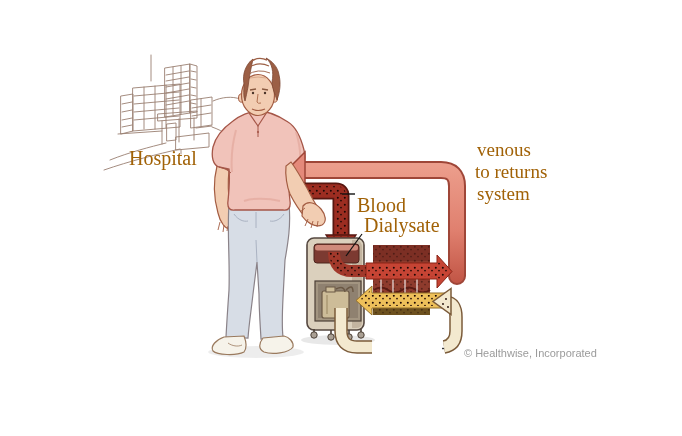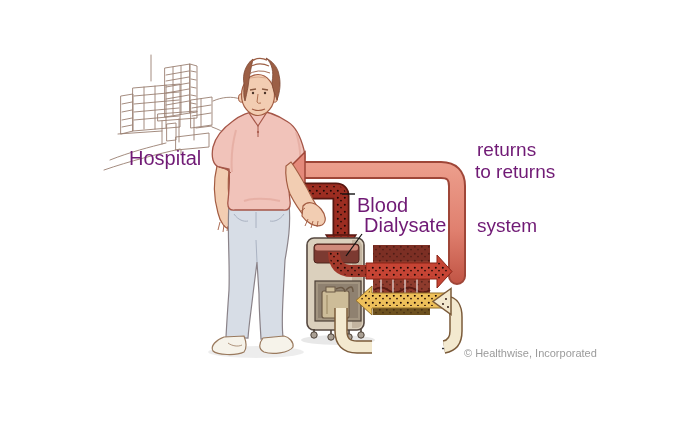--- a/index.html
+++ b/index.html
@@ -1,27 +1,27 @@
 <!DOCTYPE html>
 <html style="--clean-blood-arrow: #e4897a; --clean-blood-outline: #9f4638; --blood-tube: #9c2d21; --blood-arrow: #c64434; --dialyzer-block: #8e3b2d; --dialysate-fresh: #f3e9cf; --dialysate-used: #eec05a; --machine-body: #dbd0bd; --machine-panel: #7c3a31; --skin: #f2cdb2; --shirt: #f1c3ba; --jeans: #d7dde6; --hair: #9c5f45; --sketch-ink: #8f7262;"><head>
 <meta charset="utf-8">
 <style>
   html,body{margin:0;padding:0;background:#fff;}
   #stage{position:relative;width:682px;height:436px;background:#fff;overflow:hidden;
          font-family:"Liberation Serif",serif;}
   #art{position:absolute;left:0;top:0;}
-  .label{position:absolute;color:#701a75;white-space:nowrap;
-         font-family:Liberation Sans, sans-serif;}
+  .label{position:absolute;color:#a16207;white-space:nowrap;
+         font-family:Liberation Serif, serif;}
   .lbl-hospital{left:129px;top:147px;font-size:20px;}
   .lbl-blood{left:357px;top:194px;font-size:20px;}
   .lbl-dialyzer{left:364px;top:214px;font-size:20px;}
   .clean-note{left:437px;top:139px;font-size:19px;line-height:22px;}
   .clean-note .l2{padding-left:40px;}
   .clean-note .l3{padding-left:38px;}
-  .clean-note .l4{padding-left:40px;margin-top:32px;}
+  .clean-note .l4{padding-left:40px;}
   .lbl-dialysate{left:368px;top:332px;font-size:20px;background:#fff;padding:0 1px;}
   .lbl-copyright{left:464px;top:347px;font-size:11px;color:#9b9b9b;
                  font-family:"Liberation Sans",sans-serif;}
   .c-skin{fill:var(--skin,#f2cdb2);}
   .c-shirt{fill:var(--shirt,#f1c3ba);}
   .c-jeans{fill:var(--jeans,#d7dde6);}
 </style>
 </head>
 <body>
 
@@ -201,19 +201,19 @@
   <g stroke="#111" fill="none">
     <path d="M342,194 L355,194" stroke-width="1.4"></path>
     <path d="M362,234 L346,256" stroke-width="1.2"></path>
   </g>
 </svg>
 
 <div class="label lbl-hospital">Hospital</div>
 <div class="label lbl-blood">Blood</div>
 <div class="label lbl-dialyzer">Dialysate</div>
 <div class="label clean-note">
-  <div class="l2">returns</div>
+  <div class="l2">venous</div>
   <div class="l3">to returns</div>
   <div class="l4">system</div>
 </div>
 <div class="label lbl-copyright">© Healthwise, Incorporated</div>
 
 </div>
 
 </body></html>

